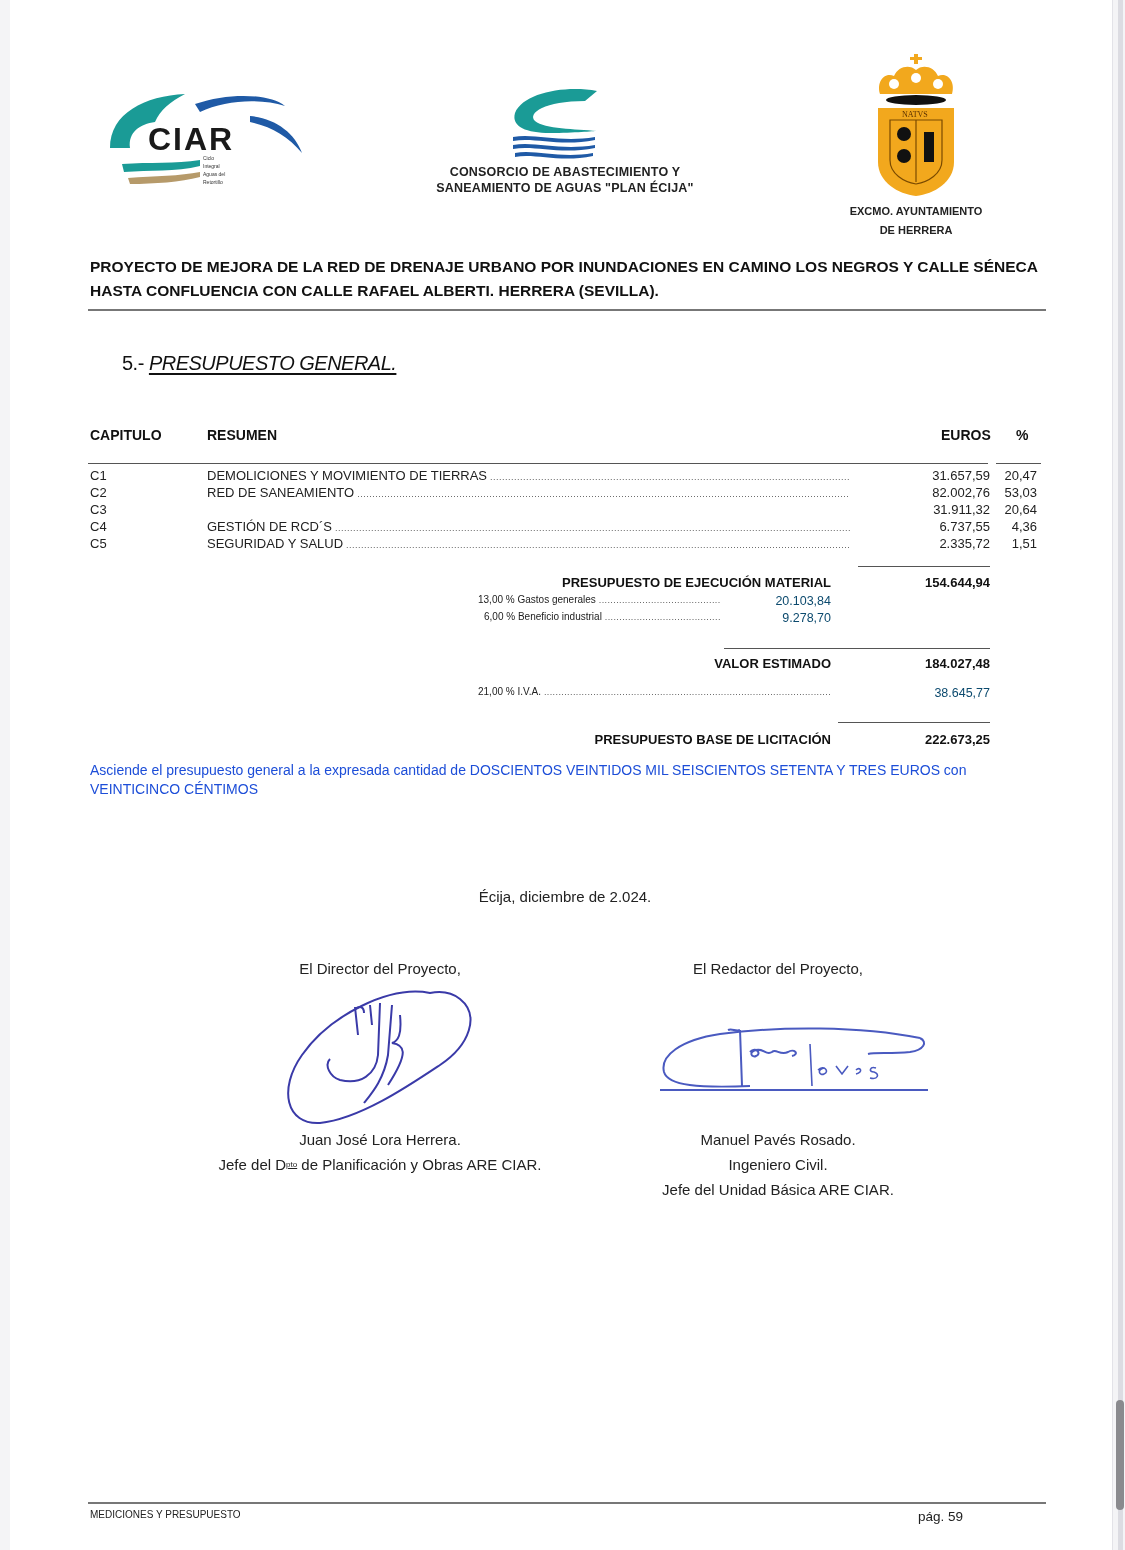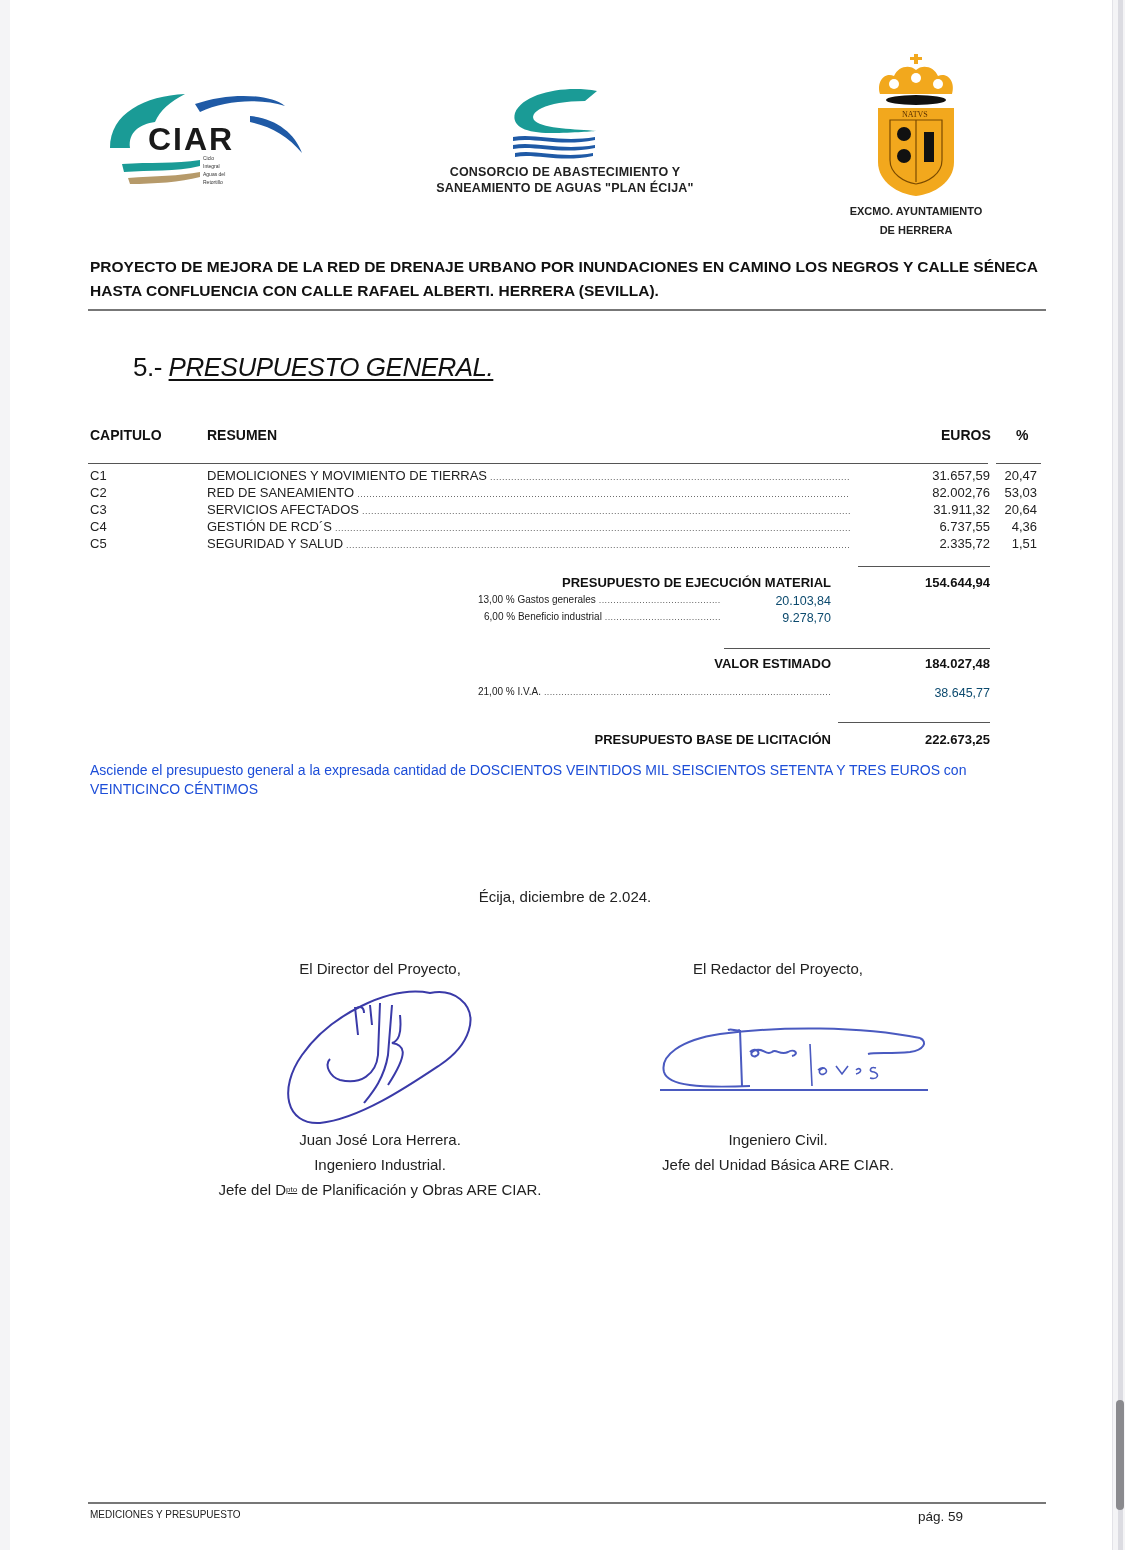--- a/index.html
+++ b/index.html
@@ -17,21 +17,21 @@
   
   .logo-ciar { left: 100px; top: 88px; width: 210px; height: 110px; }
   .logo-consorcio { left: 505px; top: 85px; width: 110px; height: 80px; }
   .consorcio-text { left: 420px; top: 164px; width: 290px; text-align: center; font-weight: bold; font-size: 12.5px; line-height: 16px; color: #222; letter-spacing: 0.2px; }
   .logo-herrera { left: 872px; top: 54px; width: 90px; height: 145px; }
   .herrera-text { left: 830px; top: 202px; width: 172px; text-align: center; font-weight: bold; font-size: 11px; line-height: 19px; color: #222; }
 
   .project-title { left: 90px; top: 255px; width: 960px; font-weight: bold; font-size: 15.5px; line-height: 24px; color: #111; }
   .title-rule { left: 88px; top: 309px; width: 958px; height: 2px; background: #777; }
 
-  .section-title { left: 133px; top: 352px; font-size: 26px; font-style: italic; color: #111; letter-spacing: -0.5px; }
+  .section-title { left: 122px; top: 352px; font-size: 20px; font-style: italic; color: #111; letter-spacing: -0.5px; }
   .section-title .num { font-style: normal; }
   .section-title .txt { text-decoration: underline; text-underline-offset: 3px; text-decoration-thickness: 1.5px; }
 
   .col-head { top: 427px; font-weight: bold; font-size: 14px; color: #111; }
   .head-rule-main { left: 88px; top: 463px; width: 900px; height: 1px; background: #555; }
   .head-rule-pct { left: 996px; top: 463px; width: 45px; height: 1px; background: #555; }
 
   .row { position: absolute; left: 0; width: 1125px; height: 17px; font-size: 13px; line-height: 17px; color: #222; }
   .row .code { position: absolute; left: 90px; }
   .row .desc { position: absolute; left: 207px; width: 643px; overflow: hidden; white-space: nowrap; }
@@ -149,21 +149,20 @@
   <span class="pct">20,47</span>
 </div>
 <div class="row" style="top:484px;">
   <span class="code">C2</span>
   <span class="desc">RED DE SANEAMIENTO</span>
   <span class="amt">82.002,76</span>
   <span class="pct">53,03</span>
 </div>
 <div class="row" style="top:501px;">
   <span class="code">C3</span>
-  <span class="desc">SERVICIOS AFECTADOS</span>
   <span class="amt">31.911,32</span>
   <span class="pct">20,64</span>
 </div>
 <div class="row" style="top:518px;">
   <span class="code">C4</span>
   <span class="desc">GESTIÓN DE RCD´S</span>
   <span class="amt">6.737,55</span>
   <span class="pct">4,36</span>
 </div>
 <div class="row" style="top:535px;">
@@ -211,23 +210,23 @@
 <svg class="signature-svg" style="left:660px; top:1020px;" width="270" height="75" viewBox="0 0 270 75">
   <path d="M260,18 C200,6 120,6 60,14 C20,20 0,36 4,52 C8,66 40,68 90,66" fill="none" stroke="#4a5ac0" stroke-width="2"></path>
   <path d="M260,18 C268,22 264,30 250,32 C230,34 215,32 208,34" fill="none" stroke="#4a5ac0" stroke-width="2"></path>
   <path d="M68,10 C72,8 76,12 80,10 M80,10 L82,66 M90,32 C96,26 102,34 96,36 C92,38 88,32 96,30 C104,28 106,36 112,32 C116,28 120,36 128,32 C134,28 140,34 132,36" fill="none" stroke="#4a5ac0" stroke-width="2"></path>
   <path d="M150,24 L152,66 M158,50 C164,44 170,52 164,54 C160,56 156,50 164,48 M176,46 L182,54 L188,46 M196,50 C200,46 204,52 196,54 M216,48 C210,46 208,52 214,52 C220,54 218,60 210,58" fill="none" stroke="#4a5ac0" stroke-width="1.6"></path>
   <path d="M0,70 L268,70" fill="none" stroke="#4a5ac0" stroke-width="2"></path>
 </svg>
 
 <div class="abs sig-col sig-left sig-names">
   <div>Juan José Lora Herrera.</div>
-  <div>Ingeniero Industrial.</div>
   <div><span>Jefe del D</span><span class="sup">pto</span><span> de Planificación y Obras ARE CIAR.</span></div>
 </div>
 <div class="abs sig-col sig-right sig-names">
+  <div>Manuel Pavés Rosado.</div>
   <div>Ingeniero Civil.</div>
   <div>Jefe del Unidad Básica ARE CIAR.</div>
 </div>
 
 <div class="abs footer-rule"></div>
 <div class="abs footer-left">MEDICIONES Y PRESUPUESTO</div>
 <div class="abs footer-right">pág. 59</div>
 
 </body></html>

